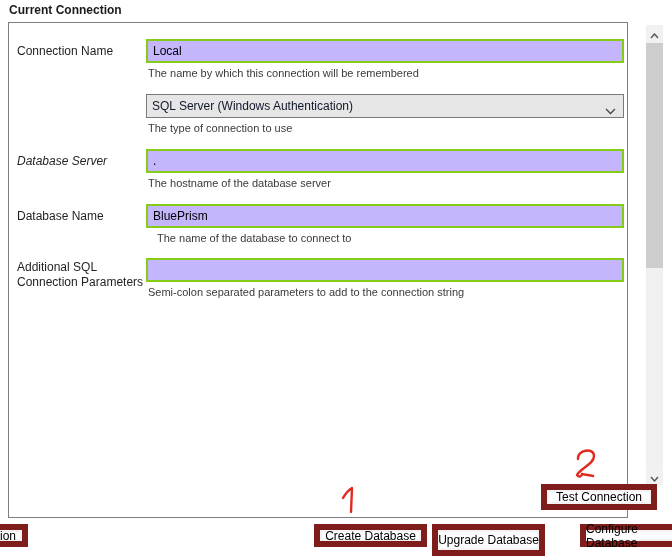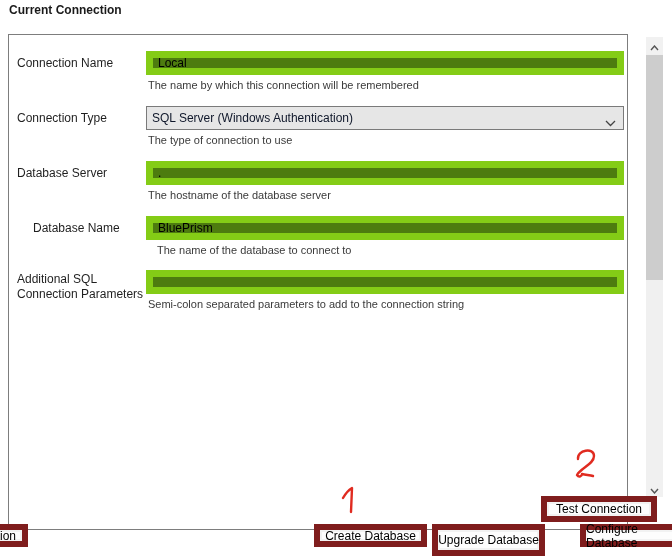--- a/index.html
+++ b/index.html
@@ -3,27 +3,27 @@
 <meta charset="utf-8">
 <style>
   * { margin:0; padding:0; box-sizing:border-box; }
   html,body { width:672px; height:558px; background:#ffffff; overflow:hidden;
               font-family:"Liberation Sans", sans-serif; position:relative; }
 
   .abs { position:absolute; }
 
   .group-title { left:9px; top:3px; font-size:12px; font-weight:bold; color:#1a1a1a; }
 
-  .groupbox { left:8px; top:34px; width:620px; height:496px;
+  .groupbox { left:8px; top:22px; width:620px; height:496px;
               border:1px solid #7d7d7d; background:#ffffff; }
 
   .field-label { font-size:12px; color:#1f1f1f; line-height:15px; width:128px; }
   .help-text   { font-size:11px; color:#3a3a3a; }
 
-  .text-input { width:478px; height:24px; border:7px solid #84cc16; background:#4d7c0f;
+  .text-input { width:478px; height:24px; border:2px solid #84cc16; background:#c4b5fd;
                 font-family:"Liberation Sans", sans-serif; font-size:12px; color:#000;
                 padding:2px 5px; outline:none; border-radius:0; }
 
   .combo { width:478px; height:24px; border:1px solid #7a7a7a; background:#e6e6e6;
            font-size:12px; color:#0f172a; display:flex; align-items:center;
            padding:0 24px 0 5px; position:relative; }
   .combo .chev { position:absolute; right:7px; top:9px; }
 
   
   .scrollbar { width:17px; background:#f0f0f0; }
@@ -44,36 +44,35 @@
 <body>
 
 <div class="abs group-title">Current Connection</div>
 
 <div class="abs groupbox">
 
   <div class="abs field-label" style="left:8px; top:21px;">Connection Name</div>
   <input class="abs text-input" style="left: 137px; top: 16px;" type="text" value="Local">
   <div class="abs help-text" style="left:139px; top:44px;">The name by which this connection will be remembered</div>
 
-  <div class="abs field-label" style="left:8px; top:76px;">Connection Type</div>
   <div class="abs combo" style="left:137px; top:71px;">
     <span>SQL Server (Windows Authentication)</span>
     <span class="chev">
       <svg width="11" height="7" viewBox="0 0 11 7">
           <polyline points="1,1 5.5,5.5 10,1" fill="none" stroke="#444" stroke-width="1.3"></polyline>
         </svg>
     </span>
   </div>
   <div class="abs help-text" style="left:139px; top:99px;">The type of connection to use</div>
 
-  <div class="abs field-label" style="left:8px; top:131px;">Database Server</div>
+  <div class="abs field-label" style="left:8px; top:131px;font-style:italic;">Database Server</div>
   <input class="abs text-input" style="left: 137px; top: 126px;" type="text" value=".">
   <div class="abs help-text" style="left:139px; top:154px;">The hostname of the database server</div>
 
-  <div class="abs field-label" style="left:8px; top:186px;margin-left:16px;">Database Name</div>
+  <div class="abs field-label" style="left:8px; top:186px;">Database Name</div>
   <input class="abs text-input" style="left: 137px; top: 181px;" type="text" value="BluePrism">
   <div class="abs help-text" style="left:139px; top:209px;margin-left:9px;">The name of the database to connect to</div>
 
   <div class="abs field-label" style="left:8px; top:237px;">Additional SQL Connection Parameters</div>
   <input class="abs text-input" style="left: 137px; top: 235px;" type="text" value="">
   <div class="abs help-text" style="left:139px; top:263px;">Semi-colon separated parameters to add to the connection string</div>
 
   <div class="abs scrollbar" style="left:637px; top:2px; height:460px;">
     <div class="scroll-btn" style="top:0;">
       <span>

